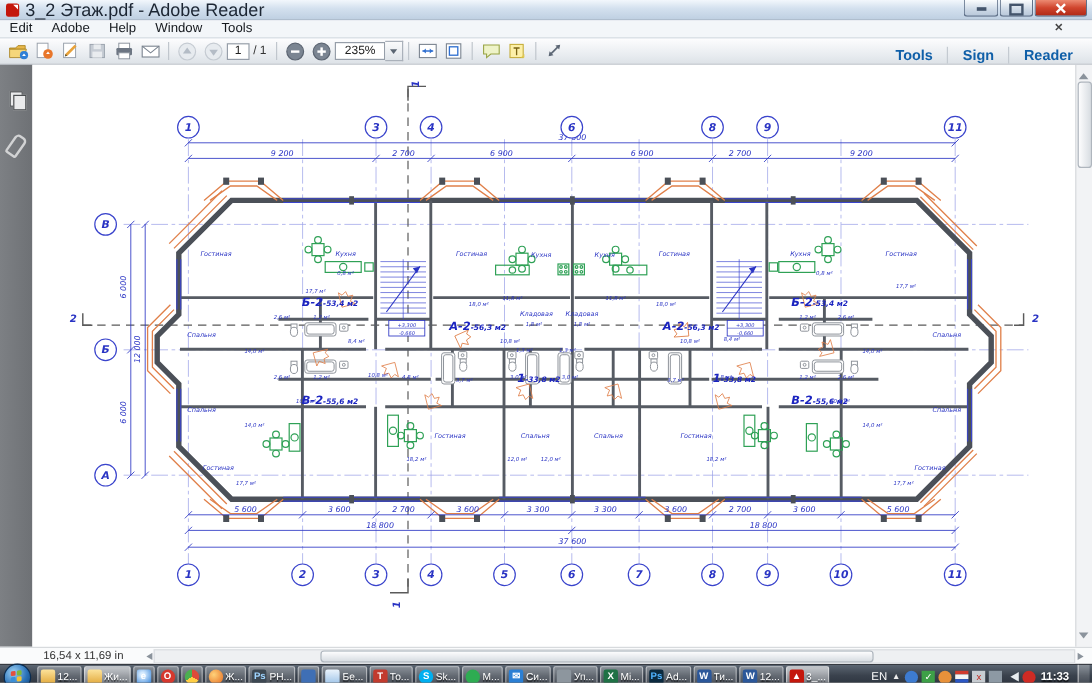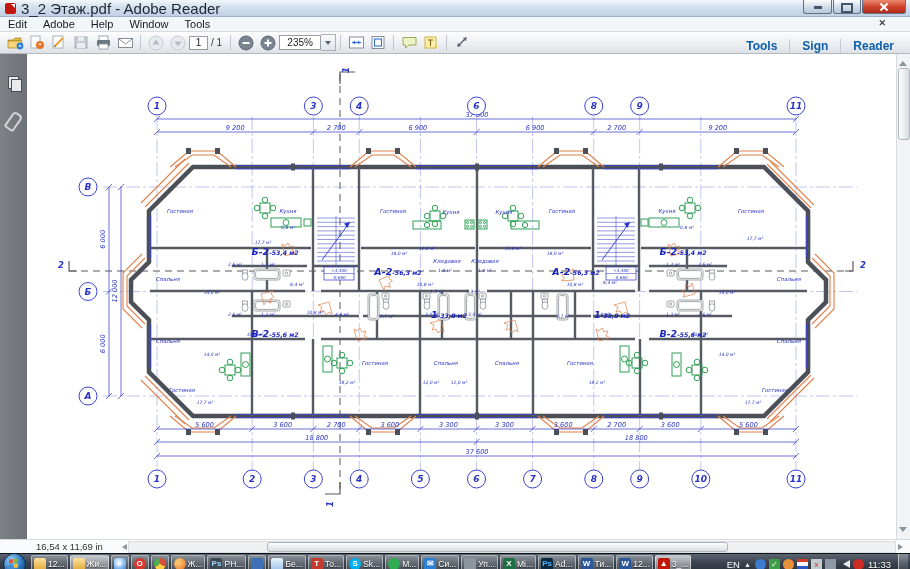--- a/index.html
+++ b/index.html
@@ -76,21 +76,21 @@
   .taskbtn.active{background:linear-gradient(rgba(255,255,255,.65),rgba(255,255,255,.30));}
   .ticon{width:12px;height:12px;border-radius:2px;font-size:8px;font-weight:bold;display:flex;align-items:center;justify-content:center;flex:none;line-height:12px;}
   .tlabel{color:#fff;font-size:8.5px;text-shadow:0 1px 1px rgba(0,0,0,.7);white-space:nowrap;max-width:19px;overflow:hidden;}
   .tray{margin-left:auto;display:flex;align-items:center;gap:4px;color:#fff;font-size:9.5px;padding-right:2px;}
   .tray-arrow{font-size:7px;color:#eee;}
   #trayicons{display:flex;align-items:center;gap:3px;}
   .trico{width:11px;height:11px;font-size:8px;line-height:11px;text-align:center;color:#fff;flex:none;}
   .flagic{display:flex;flex-direction:column;}
   .flagic div{flex:1;}
   .spk{width:0!important;height:0!important;border:4px solid transparent;border-right:7px solid #e8ecef;}
-  .clock{text-shadow:0 1px 1px rgba(0,0,0,.7);}
+  .clock{text-shadow:0 1px 1px rgba(0,0,0,.7);font-weight:bold;}
   .showdesk{width:9px;height:20px;background:linear-gradient(rgba(255,255,255,.28),rgba(255,255,255,.05));border-left:1px solid rgba(255,255,255,.55);margin-left:3px;}
 
   
   .bp{font-family:"DejaVu Sans",sans-serif;font-style:italic;fill:#2a34c4;text-anchor:middle;}
   text.room{font-size:5.4px;}
   text.area{font-size:4.5px;}
   text.dim{font-size:6.6px;}
   text.bub{font-size:9px;font-weight:bold;}
   text.apt{font-size:9.5px;font-weight:bold;fill:#1b24c0;}
   .apts{font-size:6.2px;}

